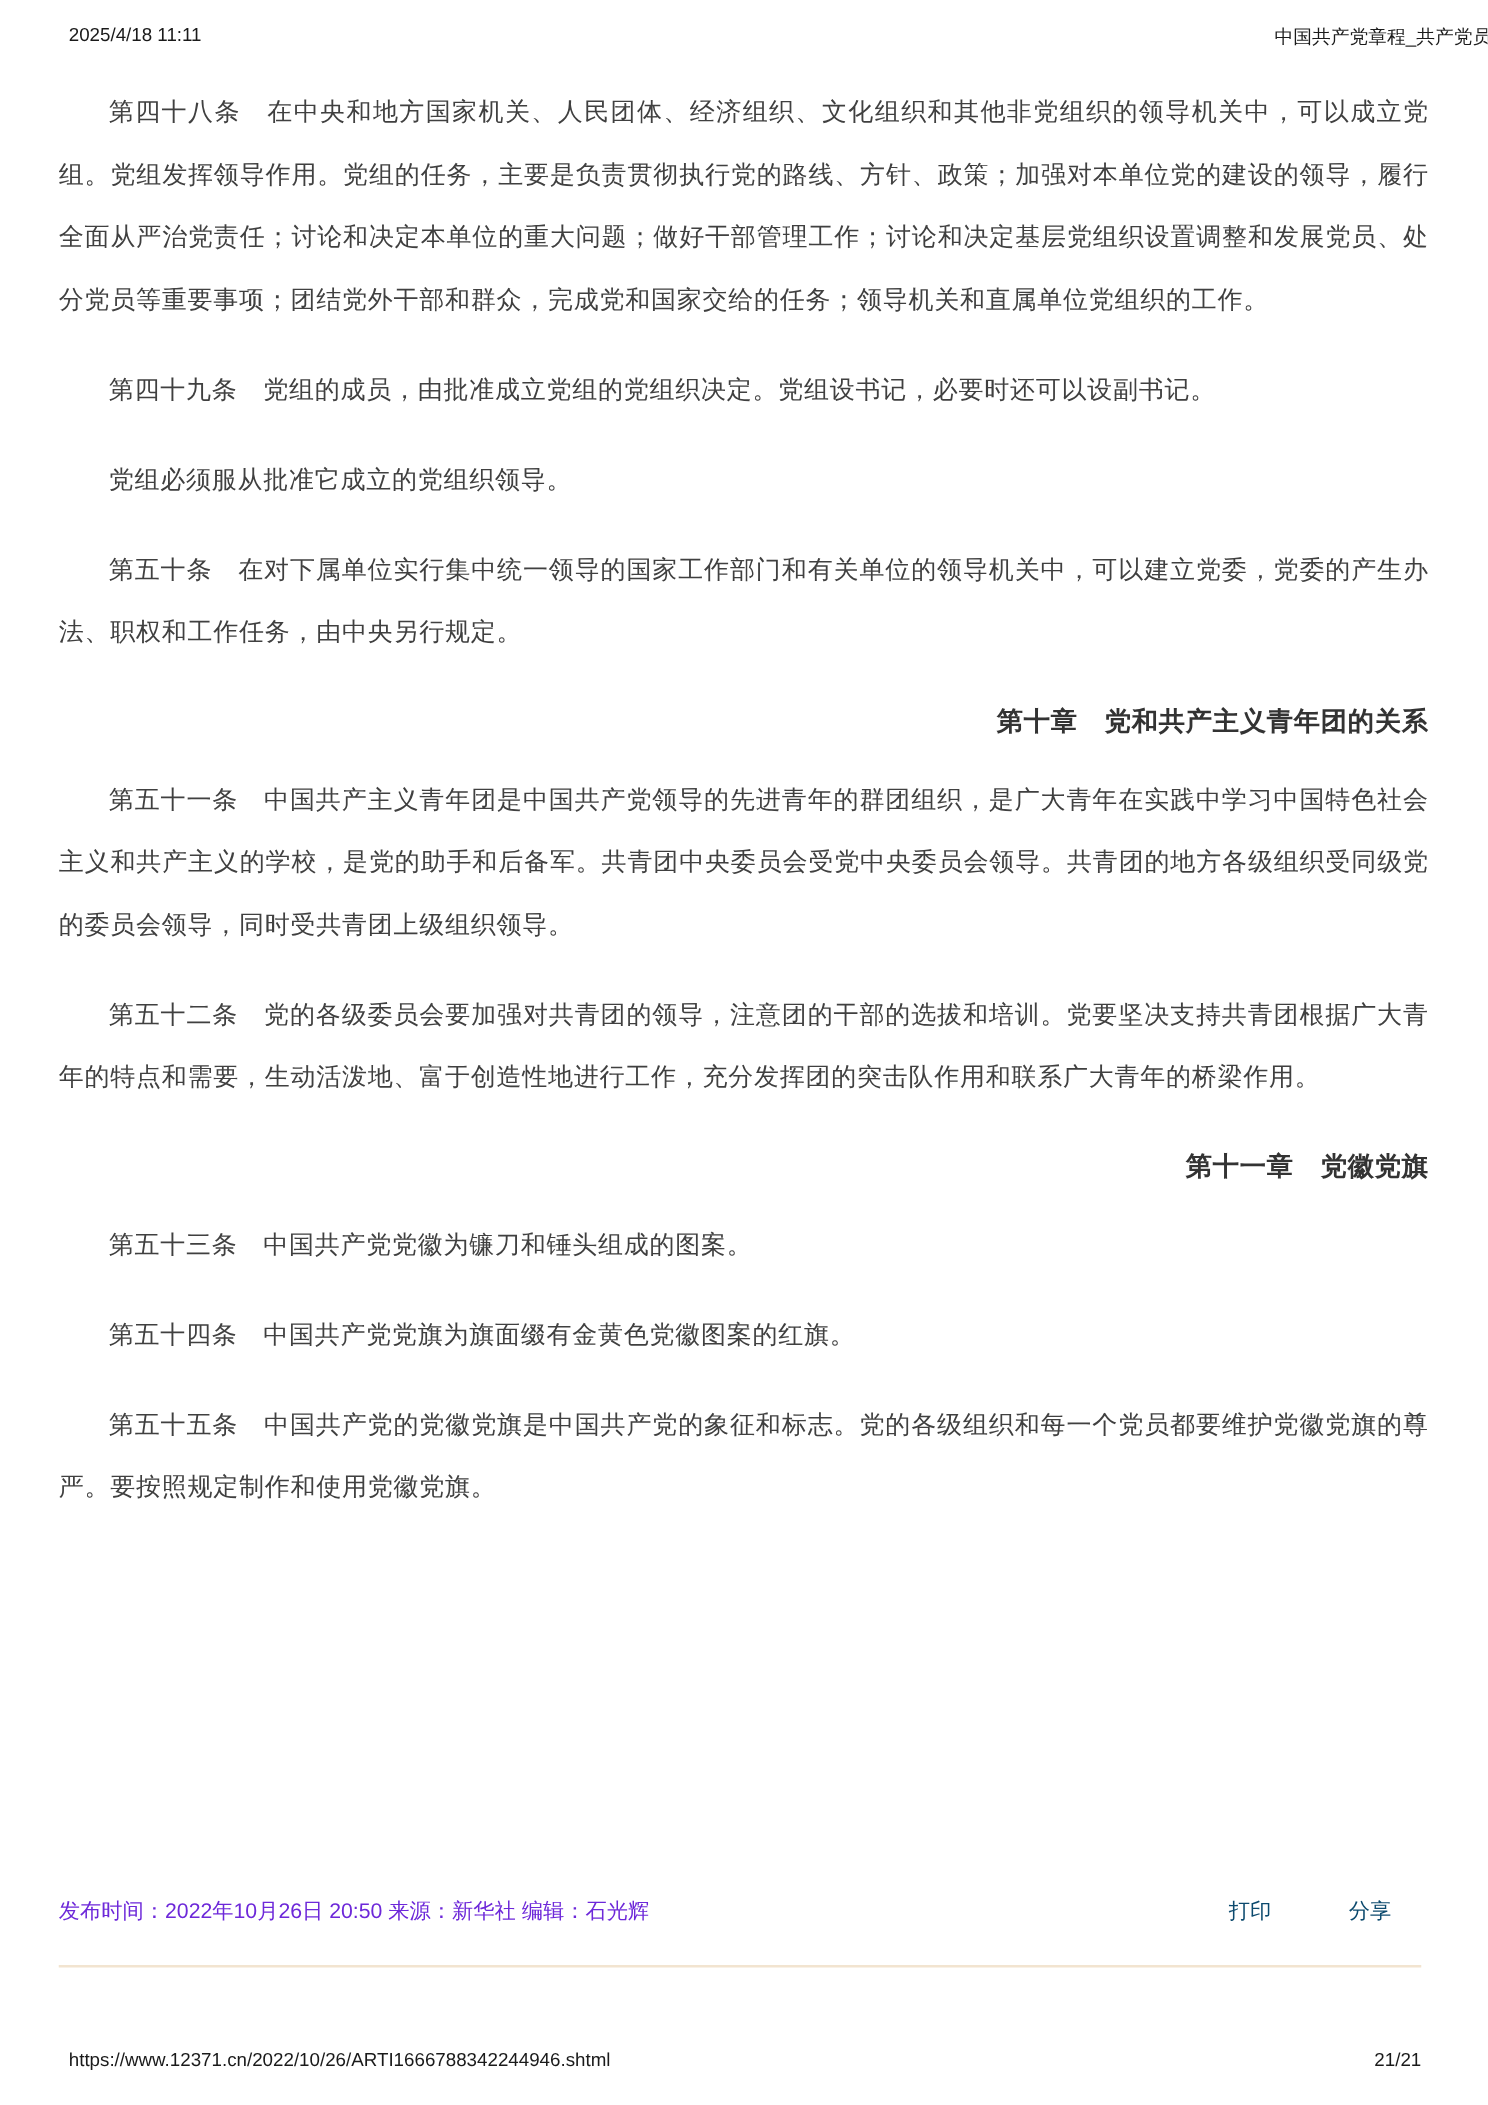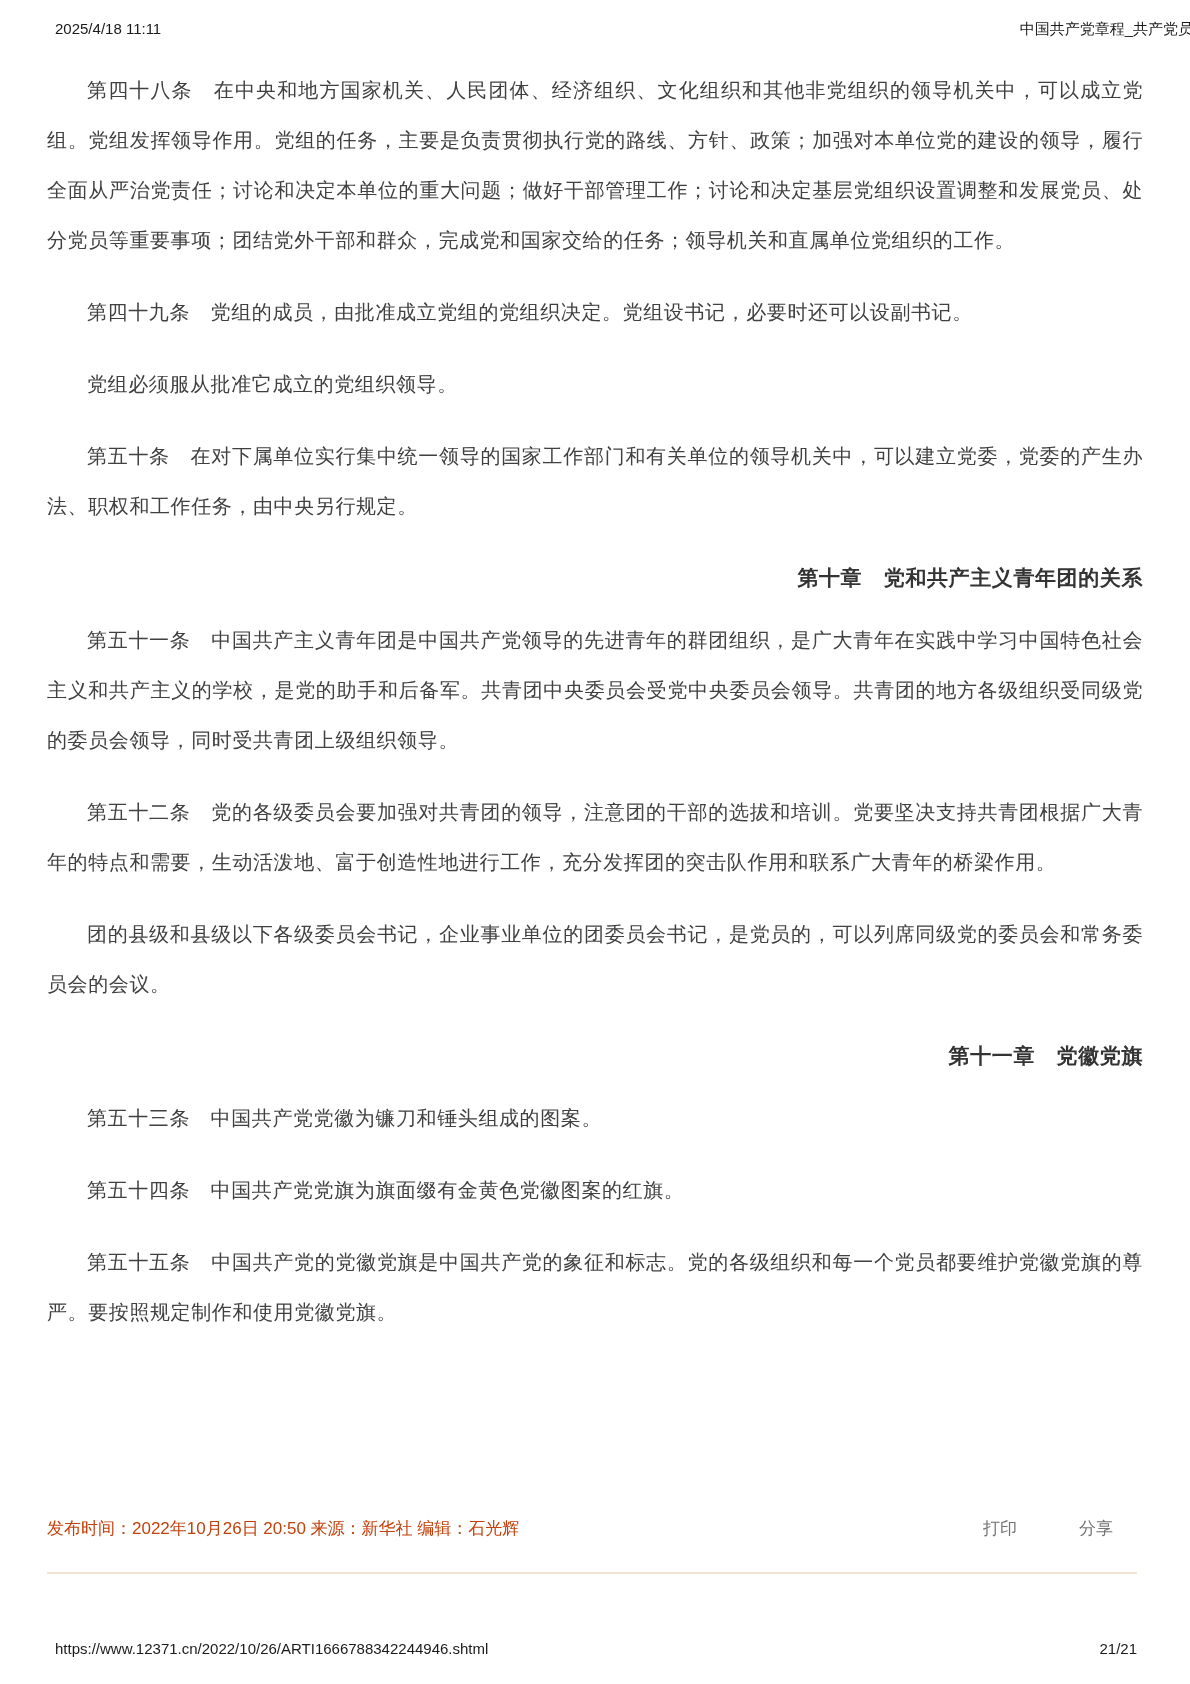--- a/index.html
+++ b/index.html
@@ -32,23 +32,23 @@
     font-weight: bold; font-size: 21px; color: #333333;
     margin: 4px 0 12px;
   }
 
   
   .meta-bar {
     position: absolute; left: 47px; width: 1090px; top: 1514px;
     display: flex; justify-content: space-between; align-items: center;
     font-size: 17px; line-height: 30px;
   }
-  .meta-info { color: #c2410c; }
+  .meta-info { color: #6d28d9; }
   .meta-actions { display: flex; gap: 62px; padding-right: 24px; }
-  .meta-actions a { color: #737373; text-decoration: none; cursor: pointer; }
+  .meta-actions a { color: #0c4a6e; text-decoration: none; cursor: pointer; }
 
   .divider {
     position: absolute; left: 47px; width: 1090px; top: 1572px;
     border-top: 2px solid #f2e4d0;
   }
 
   
   .print-footer {
     position: absolute; left: 55px; top: 1640px; width: 1082px;
     font-size: 15px; color: #1a1a1a;
@@ -64,21 +64,20 @@
 </div>
 
 <div class="content">
   <div class="para">第四十八条　在中央和地方国家机关、人民团体、经济组织、文化组织和其他非党组织的领导机关中，可以成立党组。党组发挥领导作用。党组的任务，主要是负责贯彻执行党的路线、方针、政策；加强对本单位党的建设的领导，履行全面从严治党责任；讨论和决定本单位的重大问题；做好干部管理工作；讨论和决定基层党组织设置调整和发展党员、处分党员等重要事项；团结党外干部和群众，完成党和国家交给的任务；领导机关和直属单位党组织的工作。</div>
   <div class="para">第四十九条　党组的成员，由批准成立党组的党组织决定。党组设书记，必要时还可以设副书记。</div>
   <div class="para">党组必须服从批准它成立的党组织领导。</div>
   <div class="para">第五十条　在对下属单位实行集中统一领导的国家工作部门和有关单位的领导机关中，可以建立党委，党委的产生办法、职权和工作任务，由中央另行规定。</div>
   <h2 class="chapter">第十章　党和共产主义青年团的关系</h2>
   <div class="para">第五十一条　中国共产主义青年团是中国共产党领导的先进青年的群团组织，是广大青年在实践中学习中国特色社会主义和共产主义的学校，是党的助手和后备军。共青团中央委员会受党中央委员会领导。共青团的地方各级组织受同级党的委员会领导，同时受共青团上级组织领导。</div>
   <div class="para">第五十二条　党的各级委员会要加强对共青团的领导，注意团的干部的选拔和培训。党要坚决支持共青团根据广大青年的特点和需要，生动活泼地、富于创造性地进行工作，充分发挥团的突击队作用和联系广大青年的桥梁作用。</div>
-  <div class="para">团的县级和县级以下各级委员会书记，企业事业单位的团委员会书记，是党员的，可以列席同级党的委员会和常务委员会的会议。</div>
   <h2 class="chapter">第十一章　党徽党旗</h2>
   <div class="para">第五十三条　中国共产党党徽为镰刀和锤头组成的图案。</div>
   <div class="para">第五十四条　中国共产党党旗为旗面缀有金黄色党徽图案的红旗。</div>
   <div class="para">第五十五条　中国共产党的党徽党旗是中国共产党的象征和标志。党的各级组织和每一个党员都要维护党徽党旗的尊严。要按照规定制作和使用党徽党旗。</div>
 </div>
 
 <div class="meta-bar">
   <div class="meta-info">发布时间：2022年10月26日 20:50 来源：新华社 编辑：石光辉</div>
   <div class="meta-actions">
     <a>打印</a>

